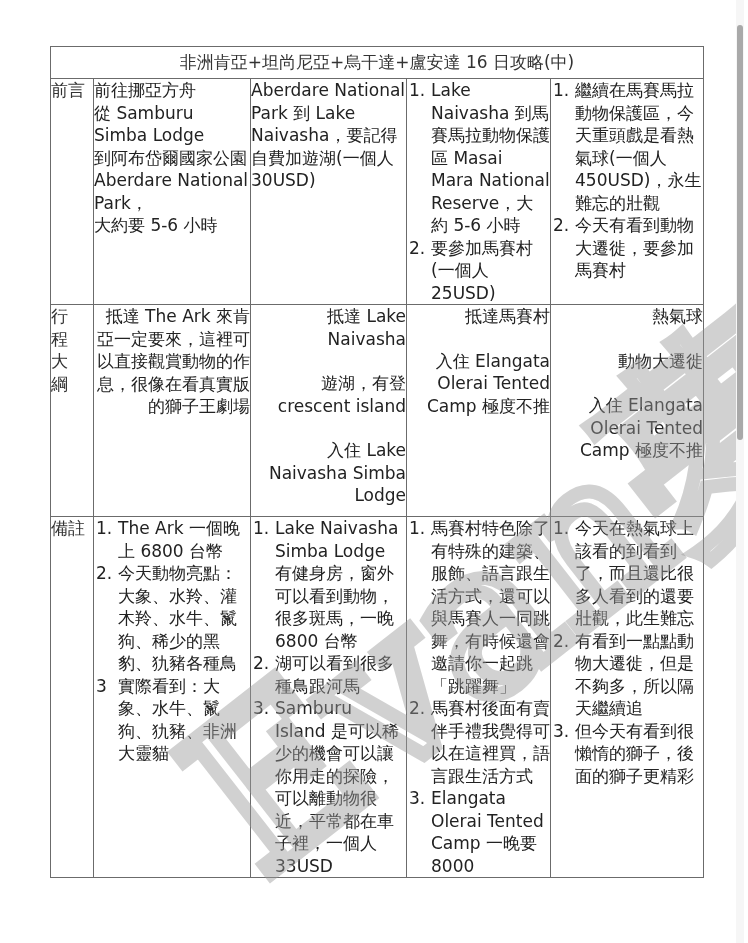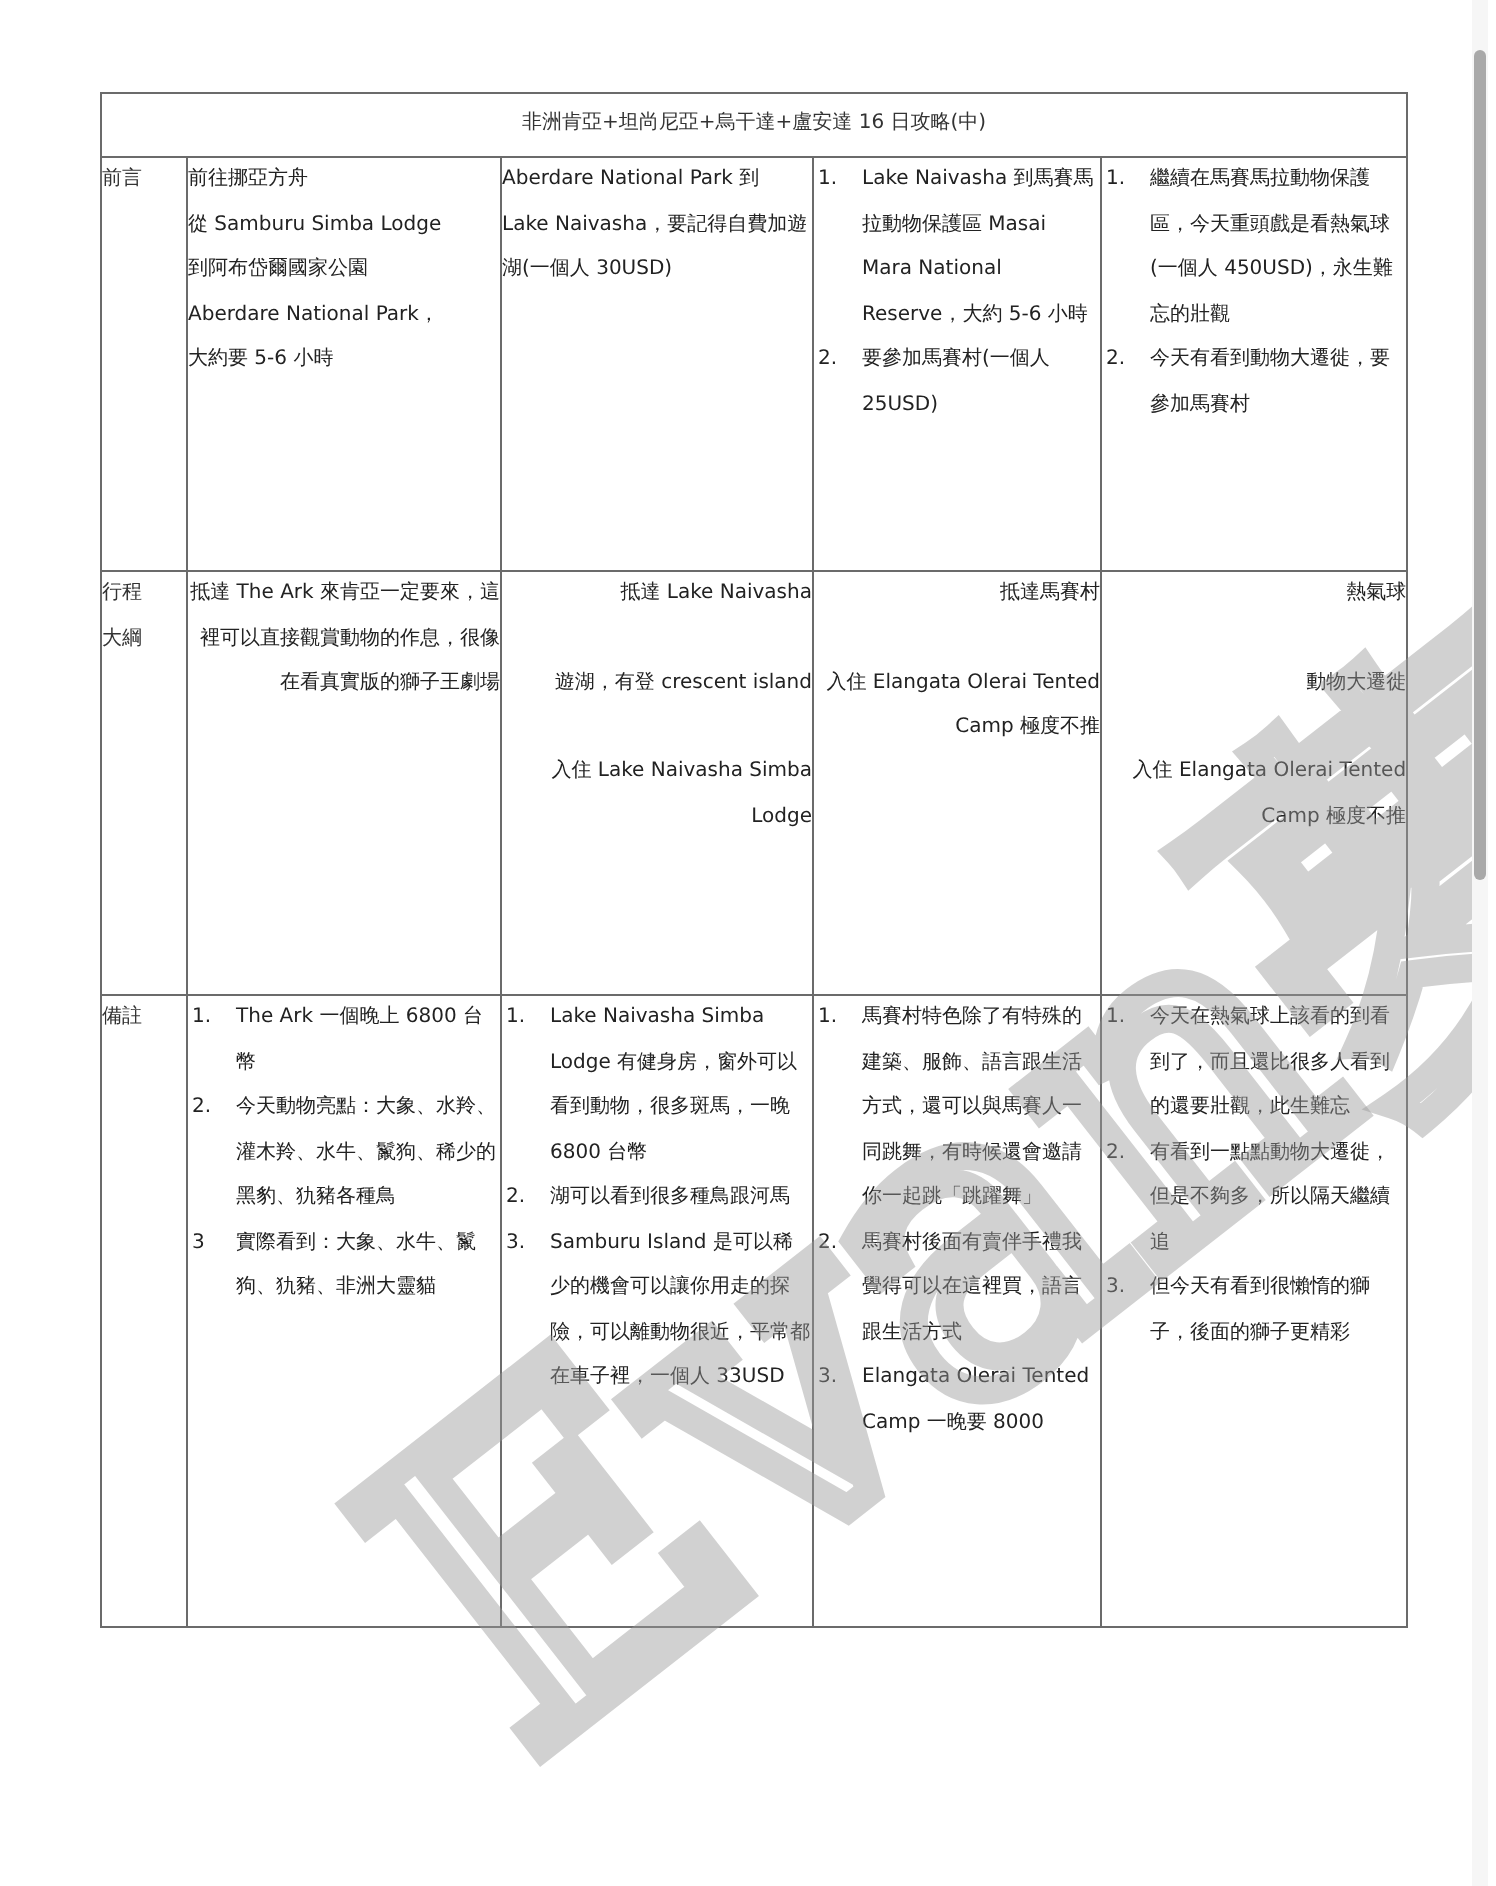--- a/index.html
+++ b/index.html
@@ -6,21 +6,21 @@
   body {
     width:748px; height:943px; background:#ffffff; position:relative; overflow:hidden;
     font-family: "DejaVu Sans", "Liberation Sans", sans-serif; color:#222;
   }
   .page { position:absolute; left:0; top:0; width:748px; height:943px; background:#fff; }
   table.itin {
     position:absolute; left:50px; top:46px; width:653px;
     border-collapse:collapse; table-layout:fixed;
   }
   table.itin td {
-    border:1px solid #6b6b6b; vertical-align:top; padding:0; font-size:10px; line-height:22.5px;
+    border:1px solid #6b6b6b; vertical-align:top; padding:0; font-size:17px; line-height:22.5px;
   }
   .title-cell { height:31px; text-align:center; vertical-align:middle !important; font-size:12px; color:#333; }
   .date-row td { height:30px; vertical-align:middle !important; }
   .date-row .lbl { padding-left:6px; }
   .date-row .d { text-align:center; font-size:12px; color:#222; }
   .lbl { padding:4px 0 0 6px; color:#333; font-size:12px; }
   .row-intro td { height:206px; }
   .row-plan td { height:211px; }
   .row-notes td { height:315px; }
   .cell-pad { padding:2px 6px 0 6px;margin-top:18px; }

